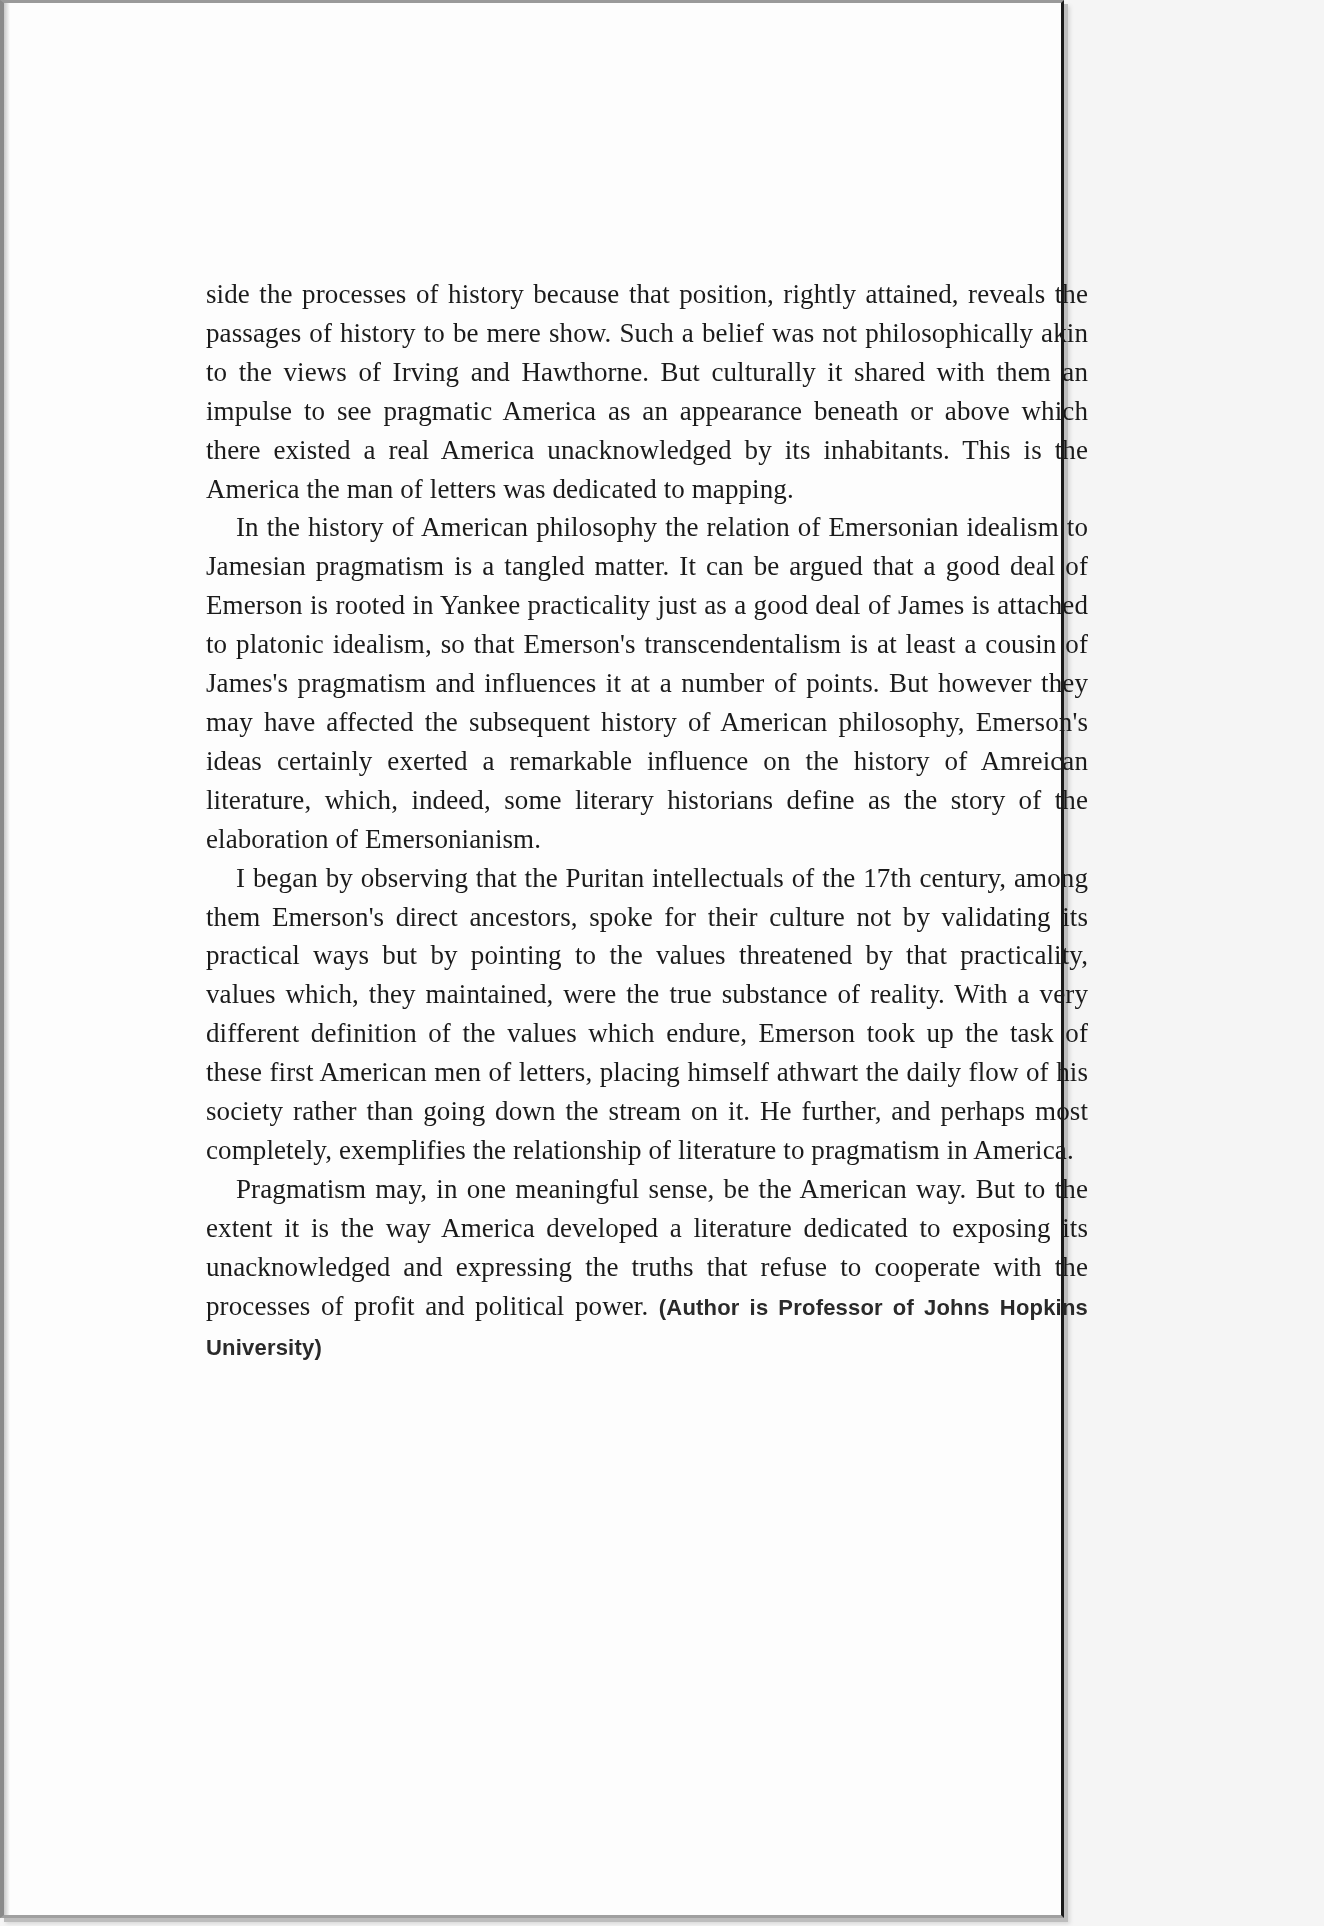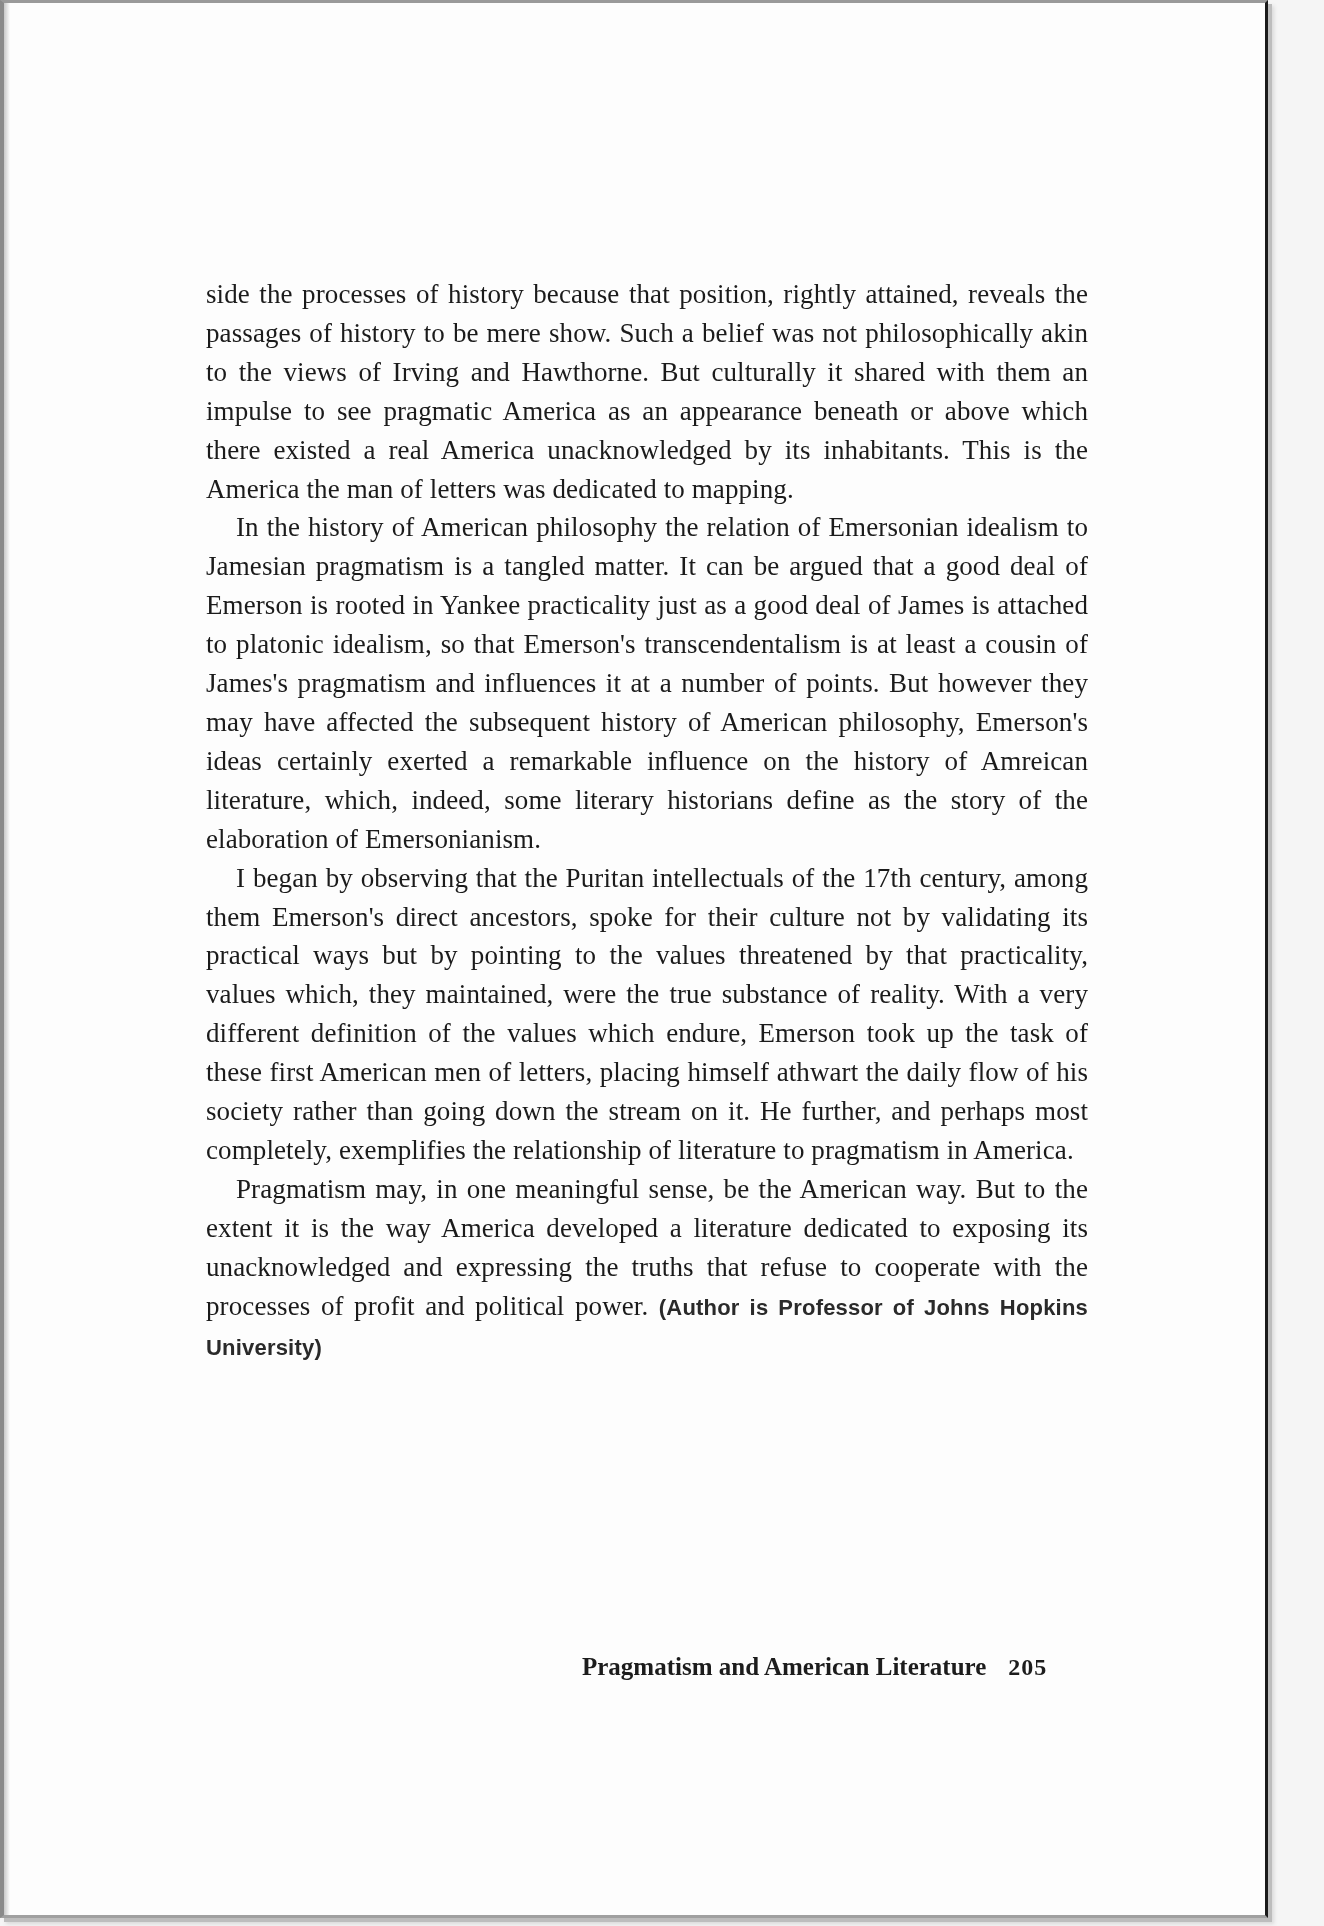--- a/index.html
+++ b/index.html
@@ -11,21 +11,21 @@
     width: 1324px;
     height: 1926px;
     position: relative;
     overflow: hidden;
     font-family: "Liberation Serif", "DejaVu Serif", serif;
   }
   .page {
     position: absolute;
     left: 0;
     top: 0;
-    width: 1268px;
+    width: 1064px;
     height: 1918px;
     background: #fdfdfd;
     border-top: 3px solid #9a9a9a;
     border-left: 4px solid #8a8a8a;
     border-right: 3px solid #1a1a1a;
     border-bottom: 3px solid #a0a0a0;
     box-shadow: 4px 4px 0 #bdbdbd, 6px 6px 4px #d8d8d8;
     box-sizing: border-box;
   }
   .page::before {
@@ -80,16 +80,13 @@
 <body>
 
 <div class="page">
   <div class="text-block">
     <p class="para"><span>side the processes of history because that position, rightly attained, reveals the passages of history to be mere show. Such a belief was not philosophically akin to the views of Irving and Hawthorne. But culturally it shared with them an impulse to see pragmatic America as an appearance beneath or above which there existed a real America unacknowledged by its inhabitants. This is the America the man of letters was dedicated to mapping.</span></p>
     <p class="para indent"><span>In the history of American philosophy the relation of Emersonian idealism to Jamesian pragmatism is a tangled matter. It can be argued that a good deal of Emerson is rooted in Yankee practicality just as a good deal of James is attached to platonic idealism, so that Emerson's transcendentalism is at least a cousin of James's pragmatism and influences it at a number of points. But however they may have affected the subsequent history of American philos­ophy, Emerson's ideas certainly exerted a remarkable influence on the history of Amreican literature, which, indeed, some liter­ary historians define as the story of the elaboration of Emer­sonianism.</span></p>
     <p class="para indent"><span>I began by observing that the Puritan intellectuals of the 17th century, among them Emerson's direct ancestors, spoke for their culture not by validating its practical ways but by pointing to the values threatened by that practicality, values which, they main­tained, were the true substance of reality. With a very different definition of the values which endure, Emerson took up the task of these first American men of letters, placing himself athwart the daily flow of his society rather than going down the stream on it. He further, and perhaps most completely, exemplifies the relationship of literature to pragmatism in America.</span></p>
     <p class="para indent"><span>Pragmatism may, in one meaningful sense, be the American way. But to the extent it is the way America developed a litera­ture dedicated to exposing its unacknowledged and expressing the truths that refuse to cooperate with the processes of profit and political power.</span> <span class="author-note">(Author is Professor of Johns Hopkins University)</span></p>
   </div>
 
-  <div class="running-footer">
-    <span>Pragmatism and American Literature</span><span class="page-num">205</span>
-  </div>
 </div>
 
 </body></html>

